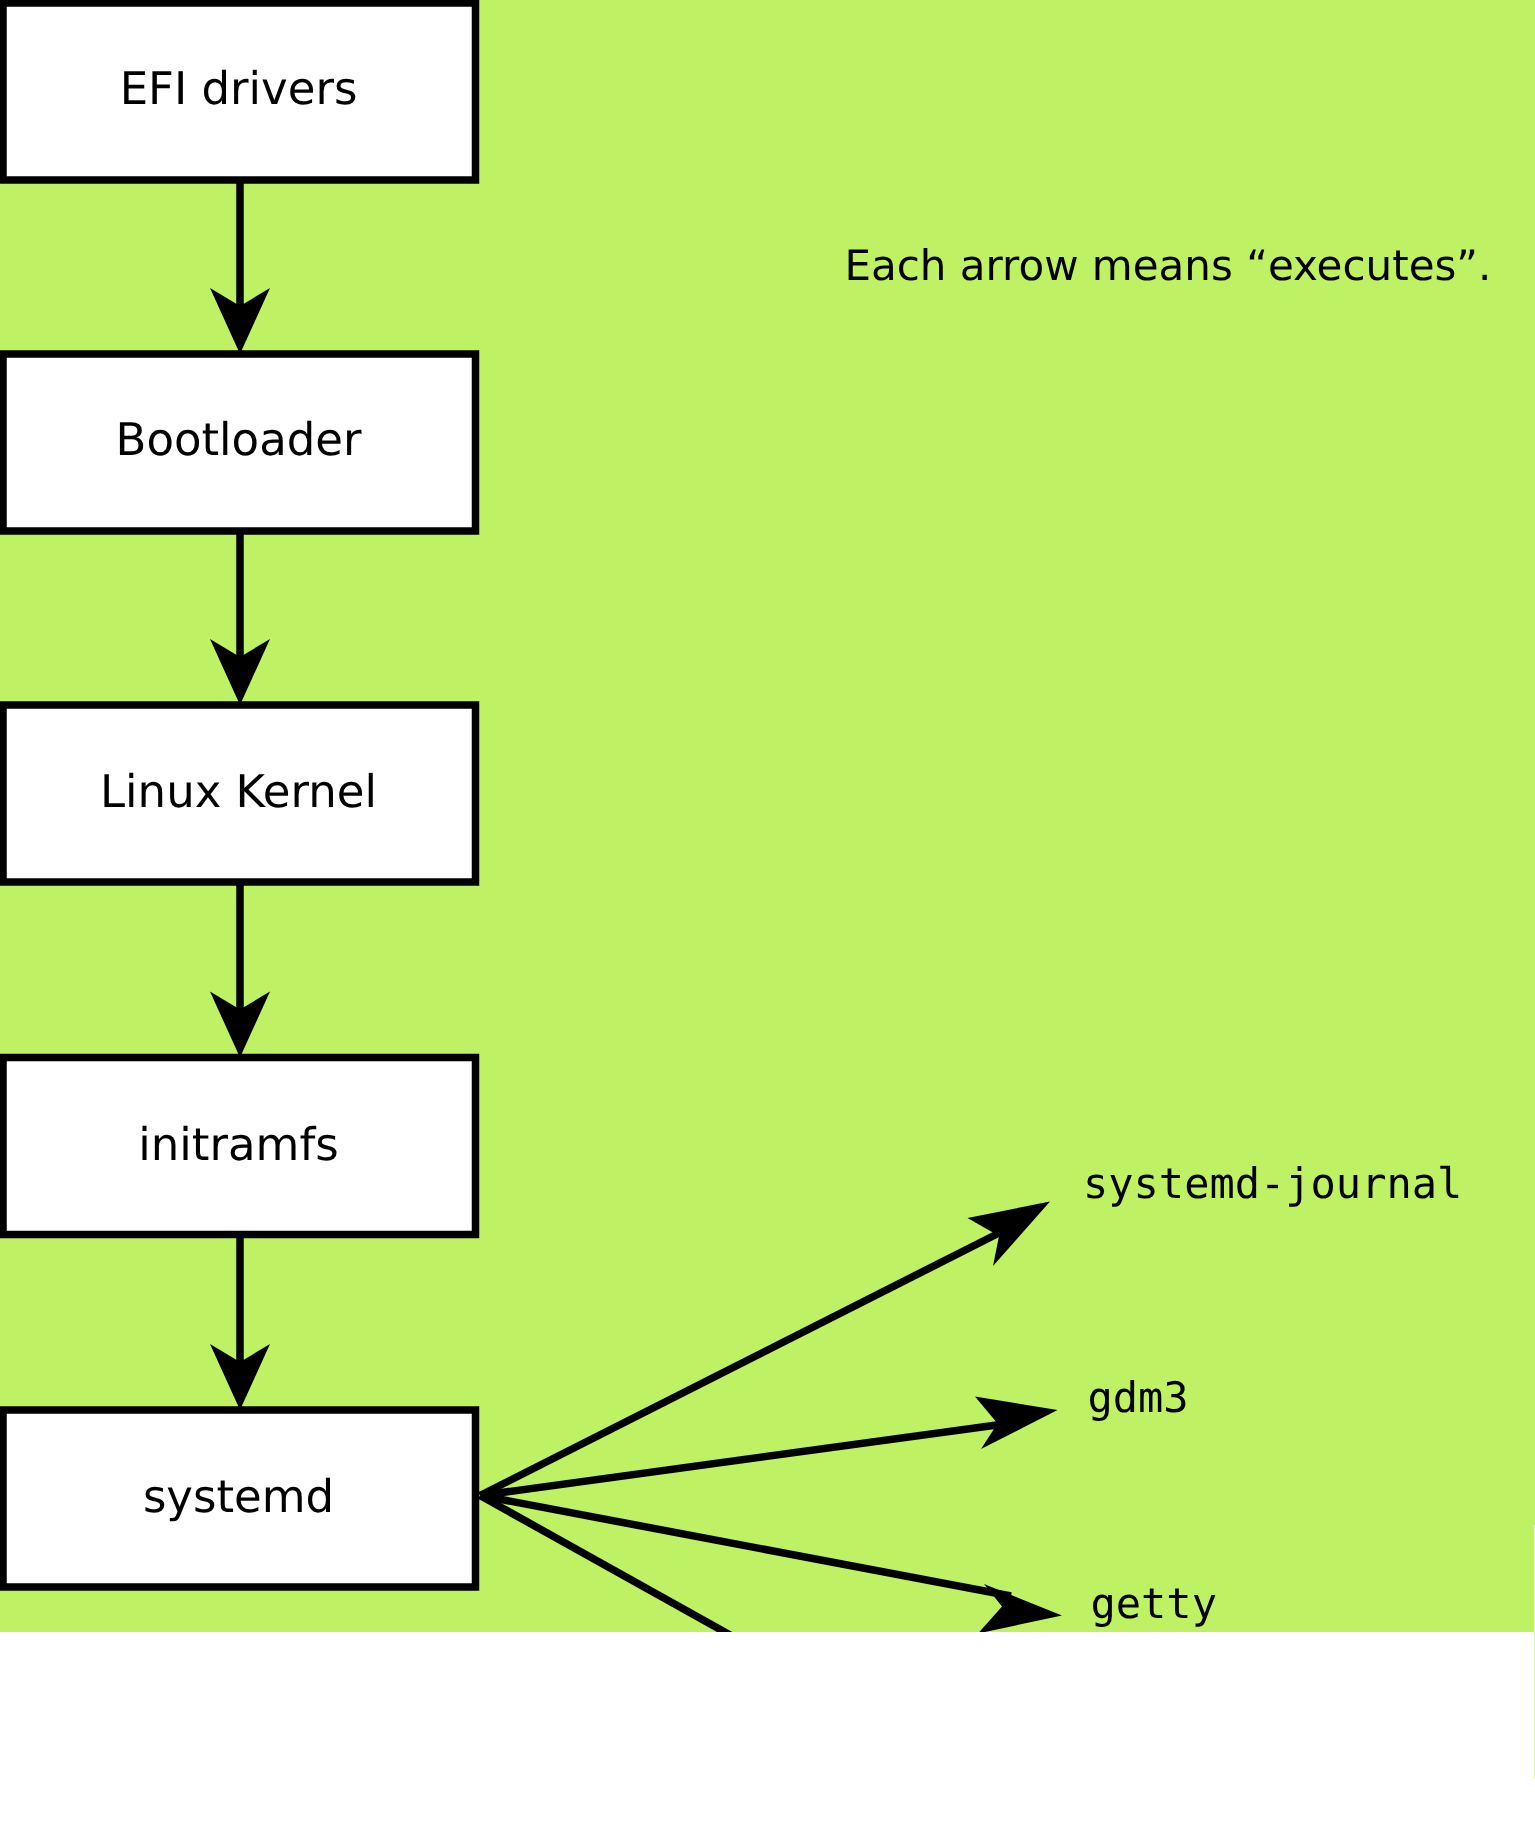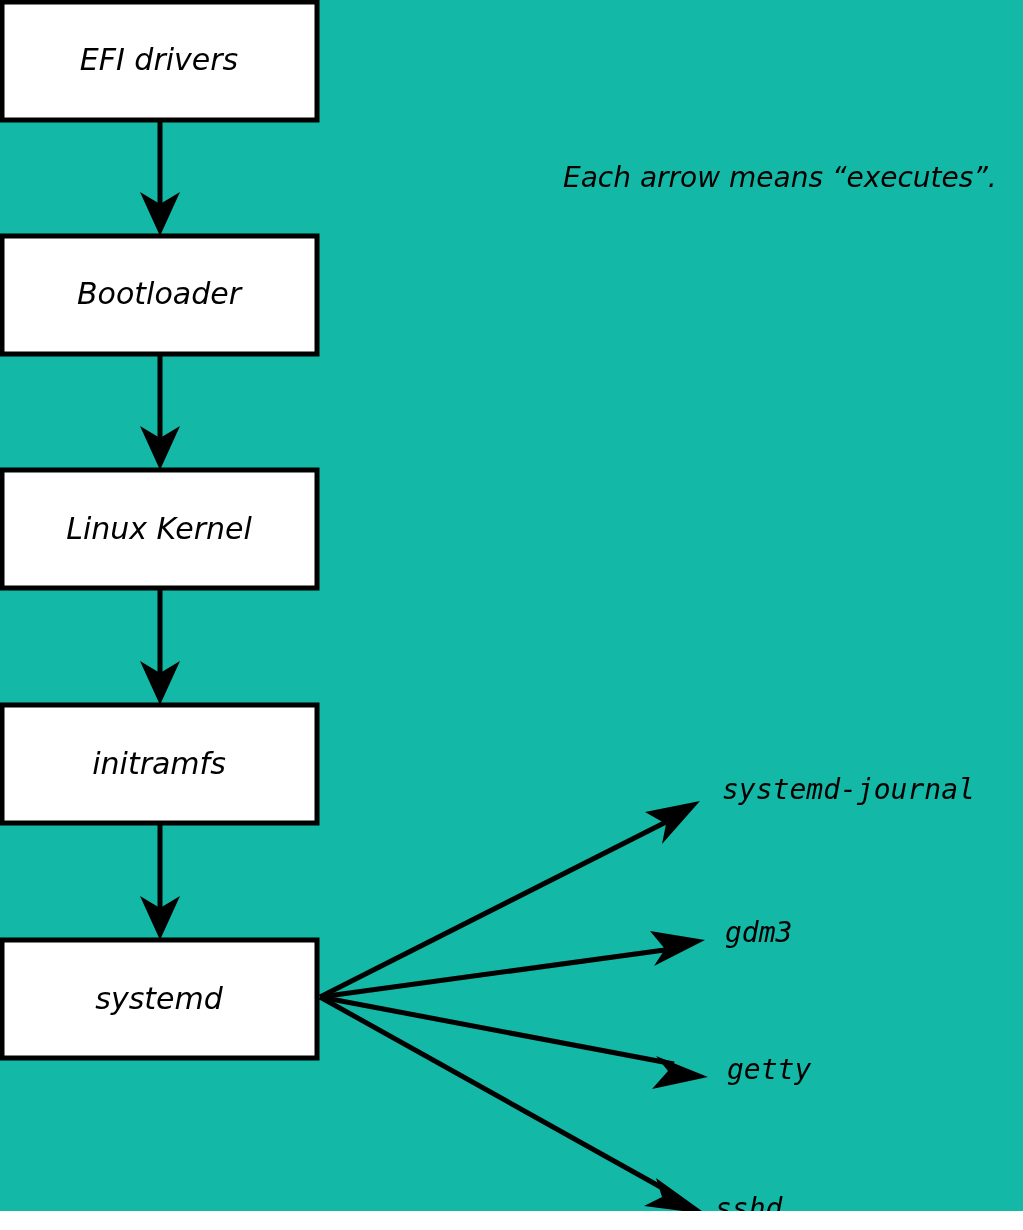--- a/index.html
+++ b/index.html
@@ -6,24 +6,23 @@
     margin: 0;
     padding: 0;
     background: #ffffff;
   }
   body {
     font-family: "DejaVu Sans", sans-serif;
   }
   #canvas {
     position: relative;
     width: 1023px;
-    height: 1211px;
-    background: #14b8a6;
+    height: 1088px;
+    background: #bef264;
     overflow: hidden;
-    font-style: italic;
   }
   #diagram-svg {
     position: absolute;
     left: 0;
     top: 0;
     width: 1023px;
     height: 1230px;
   }
   .box-label {
     font-family: "DejaVu Sans", sans-serif;

